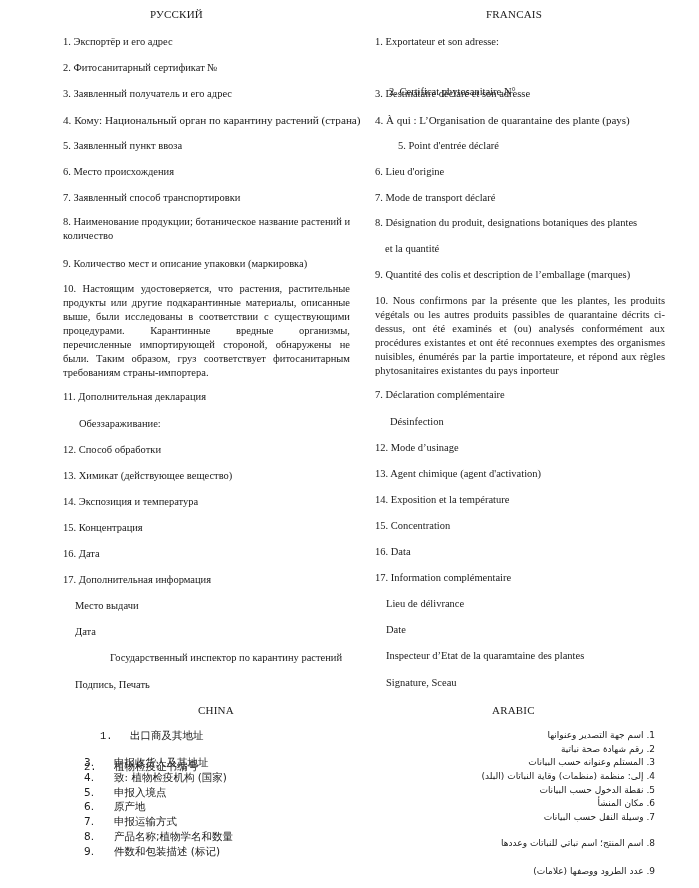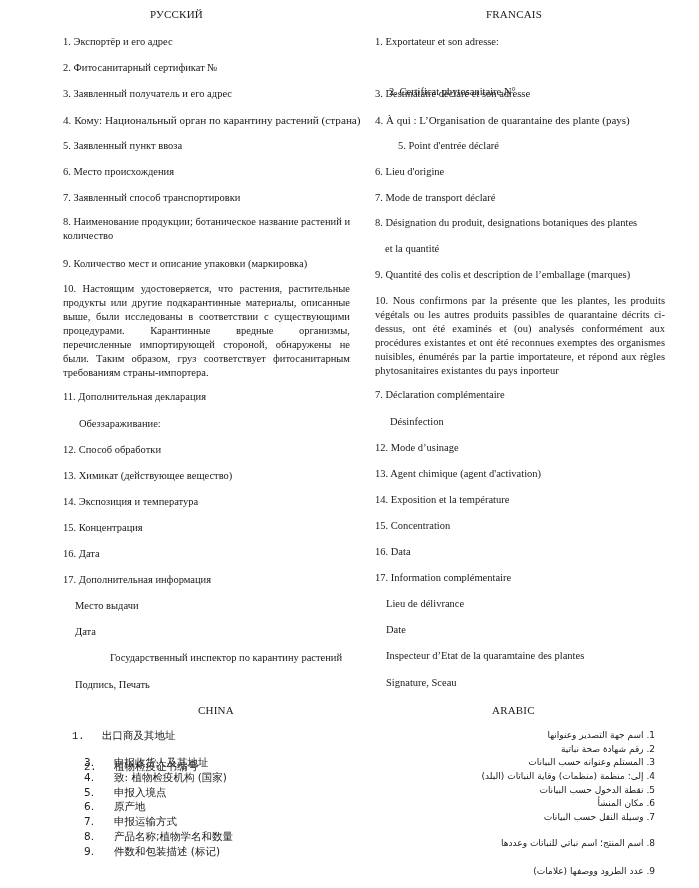--- a/index.html
+++ b/index.html
@@ -61,21 +61,21 @@
 <div class="abs" style="left:375px;top:494px;">14. Exposition et la température</div>
 <div class="abs" style="left:375px;top:520px;">15. Concentration</div>
 <div class="abs" style="left:375px;top:546px;">16. Data</div>
 <div class="abs" style="left:375px;top:572px;">17. Information complémentaire</div>
 <div class="abs" style="left:386px;top:598px;">Lieu de délivrance</div>
 <div class="abs" style="left:386px;top:624px;">Date</div>
 <div class="abs" style="left:386px;top:650px;">Inspecteur d’Etat de la quaramtaine des plantes</div>
 <div class="abs" style="left:386px;top:677px;">Signature, Sceau</div>
 
 <div class="abs head" style="left:178px;top:704px;padding-left:20px;">CHINA</div>
-<div class="abs zh" style="left:72px;top:729px;font-family:Liberation Mono, monospace;"><span class="num">1.</span><span>出口商及其地址</span></div>
+<div class="abs zh" style="left:100px;top:729px;font-family:Liberation Mono, monospace;"><span class="num">1.</span><span>出口商及其地址</span></div>
 <div class="abs zh" style="left:84px;top:760px;font-family:Liberation Mono, monospace;"><span class="num">2.</span><span>植物检疫证书编号</span></div>
 <div class="abs zh" style="left:84px;top:756px;"><span class="num">3.</span><span>申报收货人及其地址</span></div>
 <div class="abs zh" style="left:84px;top:771px;"><span class="num">4.</span><span>致: 植物检疫机构 (国家)</span></div>
 <div class="abs zh" style="left:84px;top:786px;"><span class="num">5.</span><span>申报入境点</span></div>
 <div class="abs zh" style="left:84px;top:800px;"><span class="num">6.</span><span>原产地</span></div>
 <div class="abs zh" style="left:84px;top:815px;"><span class="num">7.</span><span>申报运输方式</span></div>
 <div class="abs zh" style="left:84px;top:830px;"><span class="num">8.</span><span>产品名称;植物学名和数量</span></div>
 <div class="abs zh" style="left:84px;top:845px;"><span class="num">9.</span><span>件数和包装描述 (标记)</span></div>
 
 <div class="abs head" style="left:492px;top:704px;">ARABIC</div>

